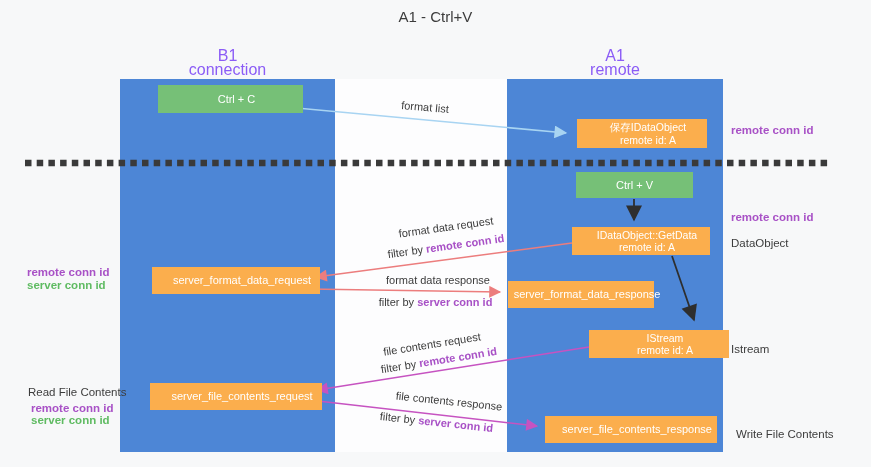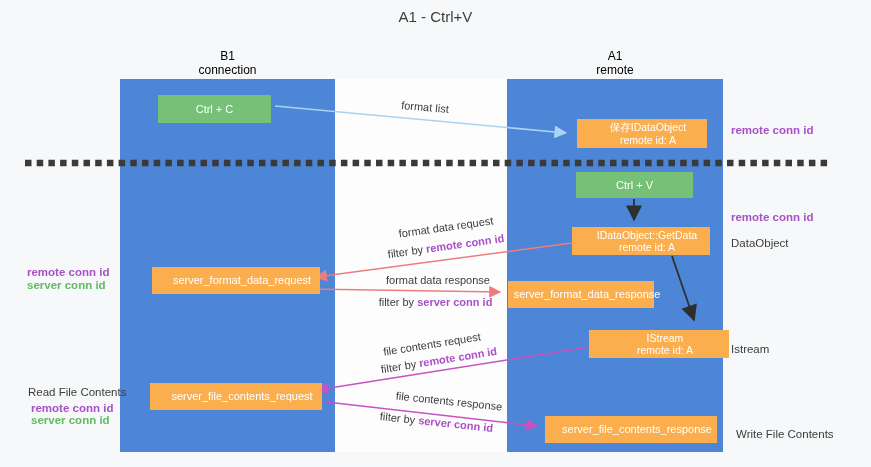--- a/index.html
+++ b/index.html
@@ -9,32 +9,32 @@
     font-family:"Liberation Sans", sans-serif;
     color:#3d3d3d;
   }
   .lane { position:absolute; left:335px; top:79px; width:172px; height:373px; background:#fdfdfe; }
   .col  { position:absolute; top:79px; height:373px; background:#4d86d6; }
   .col-b1 { left:120px; width:215px; }
   .col-a1 { left:507px; width:216px; }
 
   .title { position:absolute; left:0; top:7px; width:871px; text-align:center;
            font-size:15px; line-height:19px; color:#3c3c3c; }
-  .hdr { position:absolute; top:49px; text-align:center; font-size:12px; line-height:14px; color:#000000; }
+  .hdr { position:absolute; top:49px; text-align:center; font-size:16px; line-height:14px; color:#8b5cf6; }
   .hdr-b1 { left:120px; width:215px; }
   .hdr-a1 { left:507px; width:216px; }
 
   .node { position:absolute; display:flex; flex-direction:column; align-items:center;
           justify-content:center; color:#ffffff; text-align:center;
           font-size:11px; line-height:13px; }
   .node.small { font-size:10.5px; line-height:12.5px; }
   .green  { background:#76c077; }
   .orange { background:#fbae4d;padding-left:12px; }
 
-  .n-ctrl-c   { left:158px; top:95px;  width:113px; height:28px; }
+  .n-ctrl-c   { left:158px; top:85px;  width:133px; height:28px;padding-left:12px; }
   .n-save     { left:577px; top:119px; width:118px; height:29px; }
   .n-ctrl-v   { left:576px; top:172px; width:117px; height:26px; }
   .n-getdata  { left:572px; top:227px; width:126px; height:28px;text-align:right; }
   .n-fmt-req  { left:152px; top:267px; width:156px; height:27px; }
   .n-fmt-resp { left:508px; top:281px; width:134px; height:27px; }
   .n-istream  { left:589px; top:330px; width:128px; height:28px; }
   .n-file-req { left:150px; top:383px; width:160px; height:27px; }
   .n-file-resp{ left:545px; top:416px; width:160px; height:27px; }
 
   .slabel { position:absolute; font-size:11.5px; line-height:13px; white-space:nowrap; color:#3c3c3c; }

